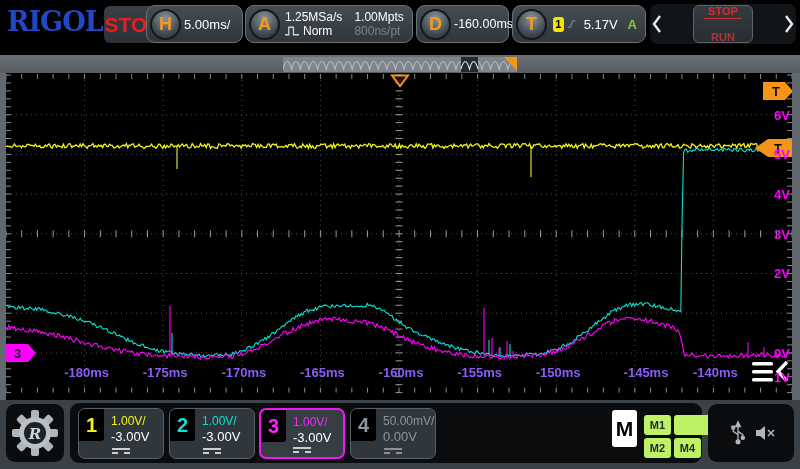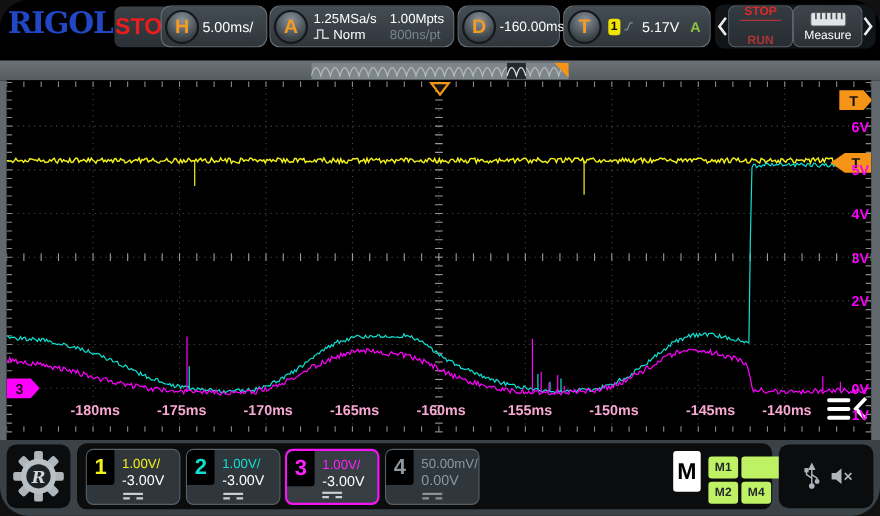--- a/index.html
+++ b/index.html
@@ -1,17 +1,17 @@
 <!DOCTYPE html>
 <html><head>
 <meta charset="utf-8">
 <style>
   html,body{margin:0;padding:0;background:#111;}
   .screen{position:relative;width:800px;height:469px;background:#000;overflow:hidden;
-          font-family:"Liberation Sans",sans-serif;border-radius:26px;-webkit-font-smoothing:antialiased;}
+          font-family:"Liberation Sans",sans-serif;-webkit-font-smoothing:antialiased;}
   
   .logo{position:absolute;left:7px;top:6px;font-family:"DejaVu Serif",serif;font-weight:bold;
         font-size:27px;color:#2147c5;letter-spacing:-1px;}
   .model{position:absolute;left:7px;top:34px;font-size:21px;font-weight:bold;color:#fff;z-index:6;}
   .stopbadge{position:absolute;left:104px;top:6px;width:58px;height:37px;background:linear-gradient(#3a4147,#2a3035);
         border-radius:6px;display:flex;align-items:center;justify-content:center;
         color:#ee1c1c;font-weight:bold;font-size:21px;}
   .grp{position:absolute;top:5px;height:38px;background:linear-gradient(#454d54,#2e353b);
        border:1px solid #6a7278;border-radius:9px;display:flex;align-items:center;box-sizing:border-box;}
   .knob{width:31px;height:31px;border-radius:50%;flex:0 0 31px;
@@ -34,21 +34,21 @@
   .runstop .l2{color:#b13434;font-size:11px;font-weight:bold;padding-top:12px;}
   .measure{width:62px;height:36px;border:1px solid #5c646b;border-radius:6px;background:linear-gradient(#3d444b,#2b3136);
        display:flex;flex-direction:column;align-items:center;justify-content:center;gap:1px;}
   .measure span{color:#fff;font-size:11px;}
   
   .tabbar{position:absolute;left:0;top:55px;width:800px;height:18px;background:linear-gradient(#6b7378,#545c62);}
   .tabtitle{position:absolute;left:11px;top:56px;font-size:14px;color:#fff;z-index:7;}
   
   .plot{position:absolute;left:0;top:73px;width:800px;height:327px;background:#000;}
   .edge{position:absolute;top:73px;width:6px;height:327px;background:#62696e;}
-  .tlabel{position:absolute;font-size:13px;font-weight:bold;color:#f9a8d4;transform:translateX(-50%);white-space:nowrap;}
+  .tlabel{position:absolute;font-size:13px;font-weight:bold;color:#8b5cf6;transform:translateX(-50%);white-space:nowrap;}
   .vlabel{position:absolute;font-size:13px;font-weight:bold;color:#fb01fb;right:10px;text-align:right;white-space:nowrap;}
   
   .bottombar{position:absolute;left:0;top:400px;width:800px;height:69px;background:#3a4247;}
   .bpanel{position:absolute;background:#0a0c0e;border-radius:9px;}
   .chip{position:absolute;top:5px;width:86px;height:51px;background:#2f363c;border:1px solid #596066;
         border-radius:7px;box-sizing:border-box;}
   .chip.sel{border:2px solid #f316f3;background:#363d43;}
   .numbox{position:absolute;left:0;top:0;width:25px;height:32px;background:#000;border-radius:6px 0 3px 0;
         display:flex;align-items:center;justify-content:center;font-size:20px;font-weight:bold;}
   .scale{position:absolute;left:32px;top:5px;font-size:12px;}
@@ -107,34 +107,20 @@
     <span class="sweepA">A</span>
   </div>
 
   <div class="rightpanel">
     <svg width="10" height="20" viewBox="0 0 10 20">
         <polyline points="8,2 2,10 8,18" fill="none" stroke="#e8eaec" stroke-width="2.4"></polyline>
       </svg>
     <div class="runstop">
       <span class="l1">STOP</span>
       <span class="l2">RUN</span>
-    </div>
-    <div class="measure">
-      <svg width="34" height="15" viewBox="0 0 36 16">
-        <rect x="1" y="1.5" width="34" height="13" rx="2" fill="#dfe4e8" stroke="#555" stroke-width="1"></rect>
-        <g stroke="#434a50" stroke-width="1.6">
-          <line x1="6" y1="2" x2="6" y2="8"></line>
-            <line x1="11" y1="2" x2="11" y2="8"></line>
-            <line x1="16" y1="2" x2="16" y2="8"></line>
-          <line x1="21" y1="2" x2="21" y2="8"></line>
-            <line x1="26" y1="2" x2="26" y2="8"></line>
-            <line x1="31" y1="2" x2="31" y2="8"></line>
-        </g>
-      </svg>
-      <span>Measure</span>
     </div>
     <svg width="10" height="20" viewBox="0 0 10 20">
         <polyline points="2,2 8,10 2,18" fill="none" stroke="#e8eaec" stroke-width="2.4"></polyline>
       </svg>
   </div>
 
   <div class="tabbar"></div>
   <svg id="minimap" width="234" height="15" viewBox="0 0 234 15" style="position:absolute;left:283px;top:57px;">
     <rect x="0" y="0" width="234" height="15" fill="#7e868c"></rect>
     <path id="mm-wave" fill="none" stroke="#b4babf" stroke-width="1.2" d="M0,12 Q4.3,-3 8.7,12 Q12.9,-3 17.3,12 Q21.6,-3 26.0,12 Q30.3,-3 34.6,12 Q38.9,-3 43.3,12 Q47.5,-3 51.9,12 Q56.2,-3 60.6,12 Q64.9,-3 69.2,12 Q73.5,-3 77.9,12 Q82.2,-3 86.5,12 Q90.8,-3 95.2,12 Q99.5,-3 103.8,12 Q108.1,-3 112.5,12 Q116.8,-3 121.1,12 Q125.4,-3 129.8,12 Q134.1,-3 138.4,12 Q142.7,-3 147.1,12 Q151.4,-3 155.7,12 Q160.0,-3 164.4,12 Q168.7,-3 173.0,12 Q177.3,-3 181.7,12 Q186.0,-3 190.3,12 Q194.6,-3 199.0,12 Q203.3,-3 207.6,12 Q211.9,-3 216.3,12 Q220.6,-3 224.9,12 Q229.2,-3 233.6,12"></path>

